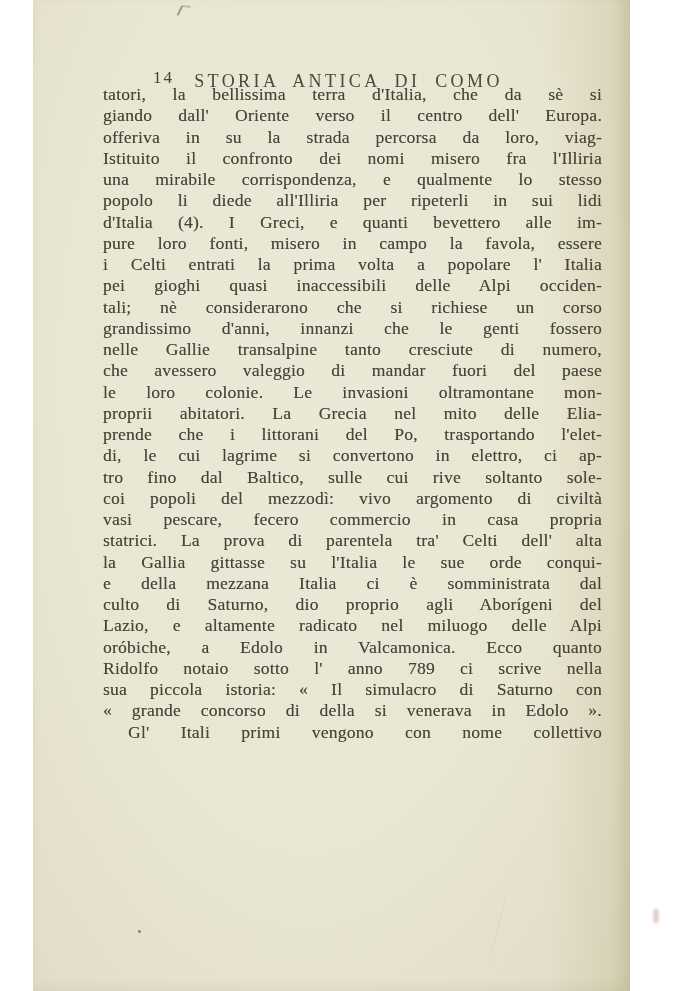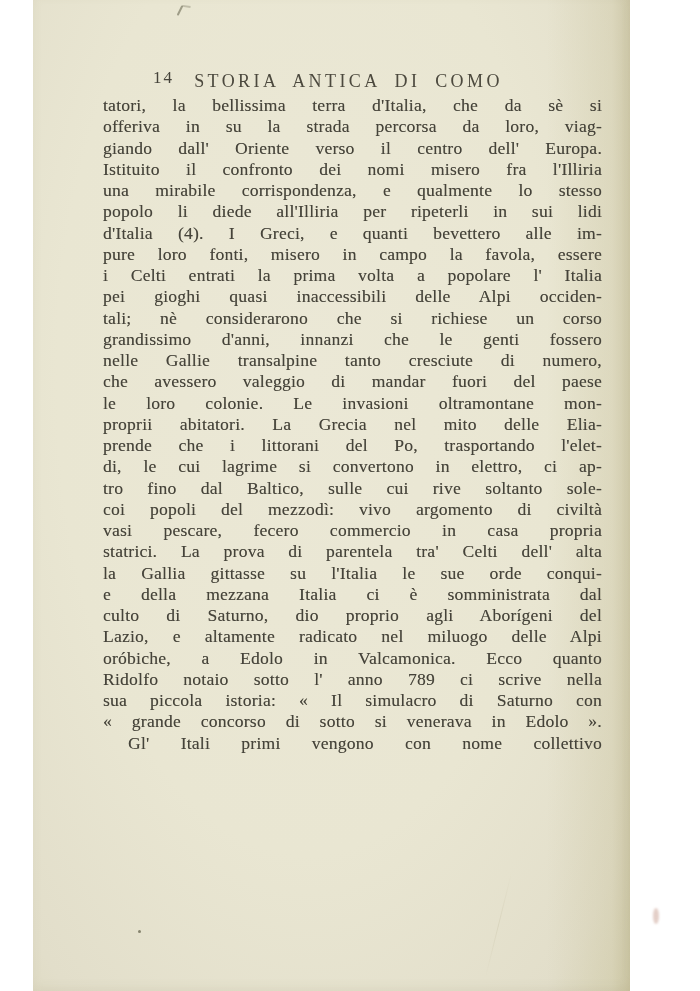--- a/index.html
+++ b/index.html
@@ -46,21 +46,21 @@
     left:calc(50% + 17px);
     transform:translateX(-50%);
     white-space:nowrap;
     font-size:18px;
     letter-spacing:3.4px;
     word-spacing:7px;
     color:#4c493e;
   }
   .page-body{
     position:absolute;
-    left:70px;top:95px;
+    left:70px;top:84px;
     width:499px;
     font-size:17.5px;
     line-height:21.25px;
     letter-spacing:0.25px;
     color:var(--ink);
     text-shadow:0.2px 0.2px 0.4px rgba(70,66,52,0.45);
   }
   .line{
     text-align:justify;
     text-align-last:justify;
@@ -112,22 +112,22 @@
 
 <div class="book-page">
   <span class="pen-mark"></span>
 
   <div class="page-number">14</div>
 
   <div class="running-title">STORIA ANTICA DI COMO</div>
 
   <div class="page-body">
       <div class="line">tatori, la bellissima terra d'Italia, che da sè si</div>
+      <div class="line">giando dall' Oriente verso il centro dell' Europa.</div>
       <div class="line">offeriva in su la strada percorsa da loro, viag-</div>
-      <div class="line">giando dall' Oriente verso il centro dell' Europa.</div>
       <div class="line">Istituito il confronto dei nomi misero fra l'Illiria</div>
       <div class="line">una mirabile corrispondenza, e qualmente lo stesso</div>
       <div class="line">popolo li diede all'Illiria per ripeterli in sui lidi</div>
       <div class="line">d'Italia (4). I Greci, e quanti bevettero alle im-</div>
       <div class="line">pure loro fonti, misero in campo la favola, essere</div>
       <div class="line">i Celti entrati la prima volta a popolare l' Italia</div>
       <div class="line">pei gioghi quasi inaccessibili delle Alpi occiden-</div>
       <div class="line">tali; nè considerarono che si richiese un corso</div>
       <div class="line">grandissimo d'anni, innanzi che le genti fossero</div>
       <div class="line">nelle Gallie transalpine tanto cresciute di numero,</div>
@@ -140,20 +140,20 @@
       <div class="line">coi popoli del mezzodì: vivo argomento di civiltà</div>
       <div class="line">vasi pescare, fecero commercio in casa propria</div>
       <div class="line">statrici. La prova di parentela tra' Celti dell' alta</div>
       <div class="line">la Gallia gittasse su l'Italia le sue orde conqui-</div>
       <div class="line">e della mezzana Italia ci è somministrata dal</div>
       <div class="line">culto di Saturno, dio proprio agli Aborígeni del</div>
       <div class="line">Lazio, e altamente radicato nel miluogo delle Alpi</div>
       <div class="line">oróbiche, a Edolo in Valcamonica. Ecco quanto</div>
       <div class="line">Ridolfo notaio sotto l' anno 789 ci scrive nella</div>
       <div class="line">sua piccola istoria: « Il simulacro di Saturno con</div>
-      <div class="line">« grande concorso di sotto si venerava in Edolo ».</div>
+      <div class="line">« grande concorso di della si venerava in Edolo ».</div>
       <div class="line indent">Gl' Itali primi vengono con nome collettivo</div>
     </div>
 
   <span class="ink-dot"></span>
   <span class="edge-smudge"></span>
   <span class="fold-crease"></span>
 </div>
 
 </body></html>

